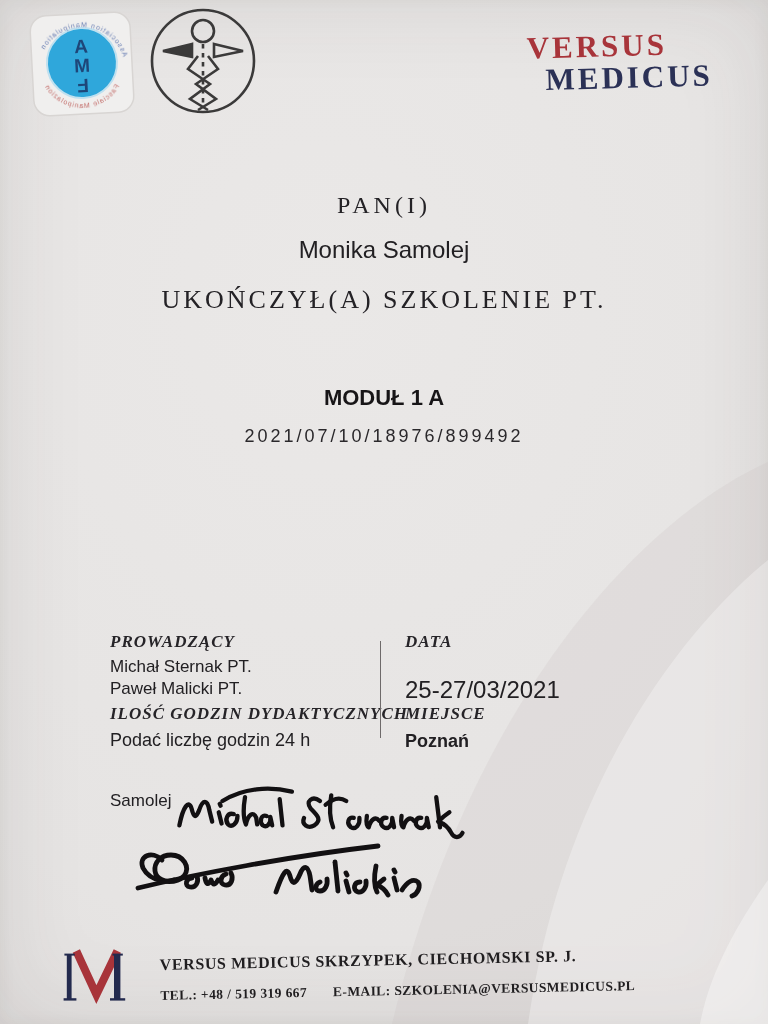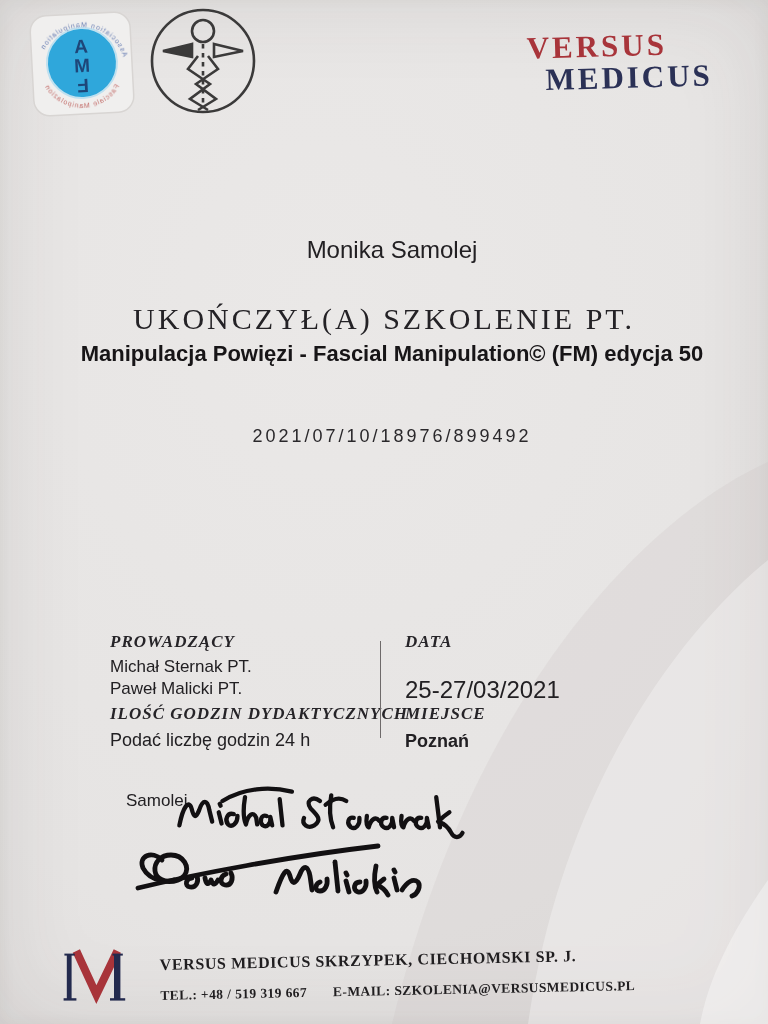--- a/index.html
+++ b/index.html
@@ -8,37 +8,37 @@
     position:relative;width:768px;height:1024px;
     background:
       radial-gradient(140% 125% at 42% 30%, #eae8e7 0%, #e6e4e3 50%, #ddd9d8 100%);
     box-shadow: inset 0 0 90px rgba(60,50,45,.10), inset 0 0 18px rgba(60,50,45,.05);
     font-family:"Liberation Sans", sans-serif;
     color:#1c1a1b;
   }
   .abs{position:absolute;}
   .center{left:0;right:0;text-align:center;}
   .serif{font-family:"Liberation Serif", serif;}
-  .sans{font-family:"Liberation Sans", sans-serif;padding-left:16px;}
+  .sans{font-family:"Liberation Sans", sans-serif;}
 
   
   .swoosh{left:0;top:0;pointer-events:none;}
 
   
   .amf-wrap{left:26px;top:8px;width:112px;height:112px;transform:rotate(-3deg);}
   .cad-wrap{left:146px;top:4px;width:114px;height:114px;}
   .brand{right:56px;top:30px;text-align:left;transform:rotate(-1.6deg);}
   .brand-line1{font-size:31px;font-weight:bold;letter-spacing:3px;color:#a8343a;line-height:1.0;}
   .brand-line2{font-size:31px;font-weight:bold;letter-spacing:3px;color:#2b3156;line-height:1.0;margin-left:18px;margin-top:1px;}
 
   
   .salutation{top:192px;font-size:24px;letter-spacing:4px;color:#26242а;}
   .salutation{color:#242226;}
   .recipient{top:236px;font-size:24px;color:#222023;}
-  .completion{top:302px;font-size:30px;letter-spacing:3px;color:#242226;}
+  .completion{top:285px;font-size:26px;letter-spacing:3px;color:#242226;}
   .course{top:341px;font-size:22px;font-weight:bold;color:#171517;}
   .module{top:385px;font-size:22px;font-weight:bold;color:#171517;}
   .serial{top:426px;font-size:18px;letter-spacing:3px;color:#2a282b;}
 
   
   .lbl{font-family:"Liberation Serif", serif;font-weight:bold;font-size:17px;letter-spacing:1px;color:#262428;font-style:italic;}
   .val{font-size:17px;color:#222023;}
   .col-left{left:110px;}
   .col-right{left:405px;}
   .divider{left:380px;top:641px;width:1px;height:97px;background:#6e6a6a;}
@@ -99,23 +99,24 @@
         <path d="M62,52 L72,65 L50,80 L70,95 L52,106"></path>
       </g>
     </svg>
   </div>
 
   <div class="abs brand">
     <div class="brand-line1 serif">VERSUS</div>
     <div class="brand-line2 serif">MEDICUS</div>
   </div>
 
+  <div class="abs center serif salutation">PAN(I)</div>
   <div class="abs center sans recipient">Monika Samolej</div>
   <div class="abs center serif completion">UKOŃCZYŁ(A) SZKOLENIE PT.</div>
-  <div class="abs center sans course">Manipulacja Powięzi - Fascial Manipulation© (FM) edycja 50</div>
+  <div class="abs center sans module">MODUŁ 1 A</div>
   <div class="abs center sans serial">2021/07/10/18976/899492</div>
 
   <div class="abs lbl col-left" style="top:632px;">PROWADZĄCY</div>
   <div class="abs val col-left" style="top:657px;">Michał Sternak PT.</div>
   <div class="abs val col-left" style="top:679px;">Paweł Malicki PT.</div>
   <div class="abs lbl col-left" style="top:704px;">ILOŚĆ GODZIN DYDAKTYCZNYCH</div>
   <div class="abs val col-left" style="top:730px;font-size:18px;text-align:center;">Podać liczbę godzin 24 h</div>
 
   <div class="abs divider"></div>
 

